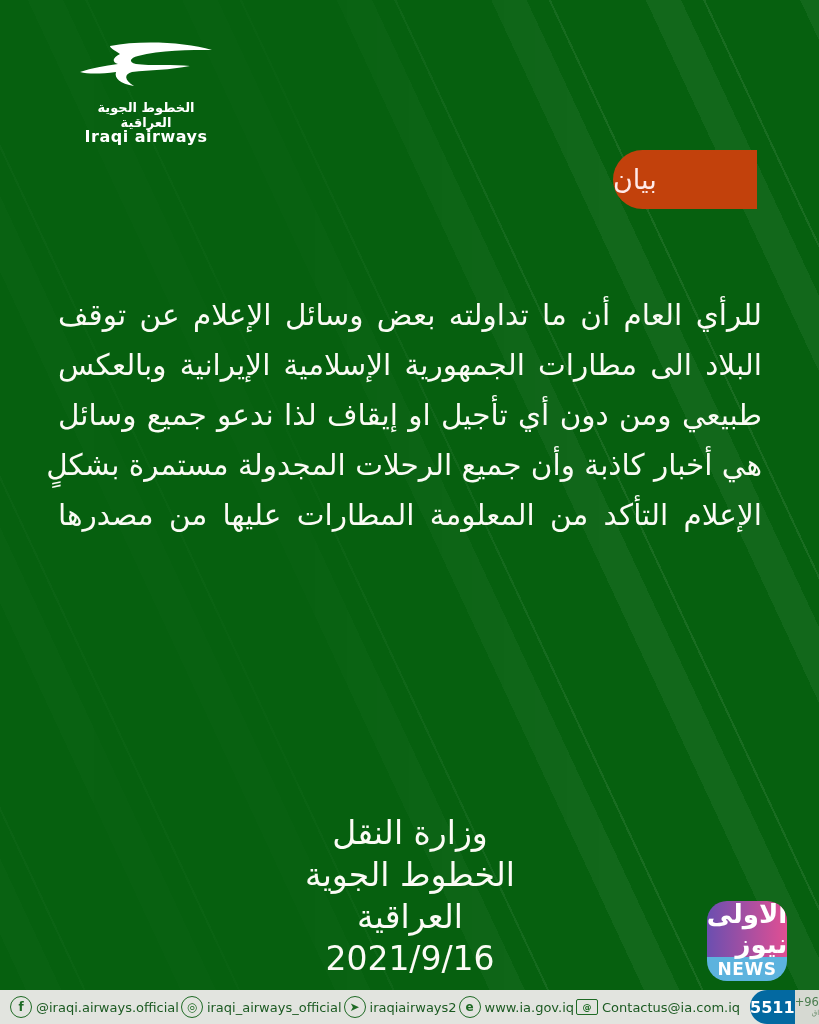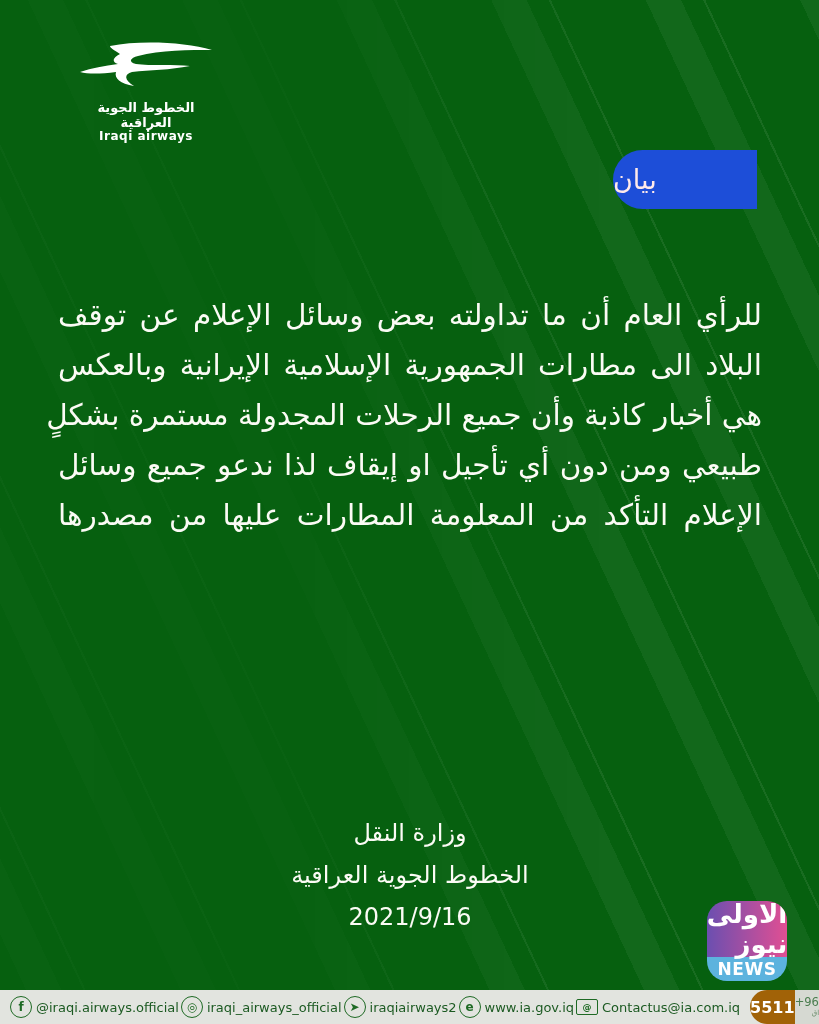--- a/index.html
+++ b/index.html
@@ -25,38 +25,38 @@
     }
     .logo {
       position: absolute; left: 76px; top: 40px; width: 140px; height: 100px;
       text-align: center;
     }
     .logo svg { display: block; margin: 0 auto; }
     .logo .ar {
       font-weight: bold; font-size: 13px; line-height: 15px; margin-top: 4px; direction: rtl;
     }
     .logo .en {
-      font-weight: bold; font-size: 12px; line-height: 13px; letter-spacing: 0.5px;
+      font-weight: bold; font-size: 16px; line-height: 13px; letter-spacing: 0.5px;
     }
     .badge {
       position: absolute; left: 613px; top: 150px; width: 144px; height: 59px;
-      background: #1d4ed8; border-radius: 30px 0 0 30px;
+      background: #c2410c; border-radius: 30px 0 0 30px;
       display: flex; align-items: center; justify-content: flex-end; padding-right: 22px;
       font-size: 27px; color: #ffeaea; direction: rtl;
     }
     .body-text {
       position: absolute; left: 58px; top: 290px; width: 704px;
       direction: rtl; text-align: justify; text-align-last: right;
       font-size: 29.5px; line-height: 50px; color: #fbfbf5;
     }
     .body-text .line { display: block; white-space: nowrap; text-align: justify; text-align-last: justify; }
     .body-text .line.last { text-align-last: right; }
     .sign {
       position: absolute; left: 250px; top: 812px; width: 320px;
-      text-align: center; direction: rtl; font-size: 24px; line-height: 42px; color: #fbfbf5;
+      text-align: center; direction: rtl; font-size: 33px; line-height: 42px; color: #fbfbf5;
     }
     .news-logo {
       position: absolute; left: 707px; top: 901px; width: 80px; height: 80px;
       border-radius: 20px; overflow: hidden;
     }
     .news-logo .top {
       height: 56px; background: linear-gradient(90deg, #6b4fb0, #e14f93);
       display: flex; align-items: center; justify-content: center;
       font-weight: bold; font-size: 26px; color: #fff; direction: rtl; letter-spacing: -1px;
     }
@@ -70,21 +70,21 @@
       font-size: 13px; color: #1c5a22;
     }
     .footer .item { display: flex; align-items: center; white-space: nowrap; }
     .footer .ico {
       width: 22px; height: 22px; border: 1.8px solid #1e6a24; border-radius: 50%;
       display: inline-flex; align-items: center; justify-content: center;
       font-weight: bold; font-size: 12px; color: #1e6a24; margin-right: 4px; flex: none;
     }
     .footer .ico.mail { border-radius: 2px; border-width: 1.4px; width: 22px; height: 16px; font-size: 9px; }
     .footer .hot {
-      margin-left: 10px; width: 54px; height: 34px; background: #a16207; color: #fff;
+      margin-left: 10px; width: 54px; height: 34px; background: #0369a1; color: #fff;
       border-radius: 17px 0 0 17px; display: flex; align-items: center; justify-content: center;
       font-size: 16px; font-weight: bold;
     }
     .footer .phone {
       flex: 1; height: 34px; background: #d6d9d2; display: flex; flex-direction: column;
       align-items: center; justify-content: center; color: #4b7d4f;
     }
     .footer .phone .num { font-size: 11.5px; line-height: 13px; }
     .footer .phone .sub { font-size: 7px; line-height: 9px; direction: rtl; color: #6f8f6f; }
   </style>
@@ -101,22 +101,22 @@
   <div class="en">Iraqi airways</div>
 </div>
 
 <div class="badge">
   <span>بيان</span>
 </div>
 
 <div class="body-text">
   <span class="line">للرأي العام أن ما تداولته بعض وسائل الإعلام عن توقف</span>
   <span class="line">البلاد الى مطارات الجمهورية الإسلامية الإيرانية وبالعكس</span>
+  <span class="line">طبيعي ومن دون أي تأجيل او إيقاف لذا ندعو جميع وسائل</span>
   <span class="line">هي أخبار كاذبة وأن جميع الرحلات المجدولة مستمرة بشكلٍ</span>
-  <span class="line">طبيعي ومن دون أي تأجيل او إيقاف لذا ندعو جميع وسائل</span>
   <span class="line">الإعلام التأكد من المعلومة المطارات عليها من مصدرها</span>
 </div>
 
 <div class="sign">
   <div>وزارة النقل</div>
   <div>الخطوط الجوية العراقية</div>
   <div>2021/9/16</div>
 </div>
 
 <div class="news-logo">

